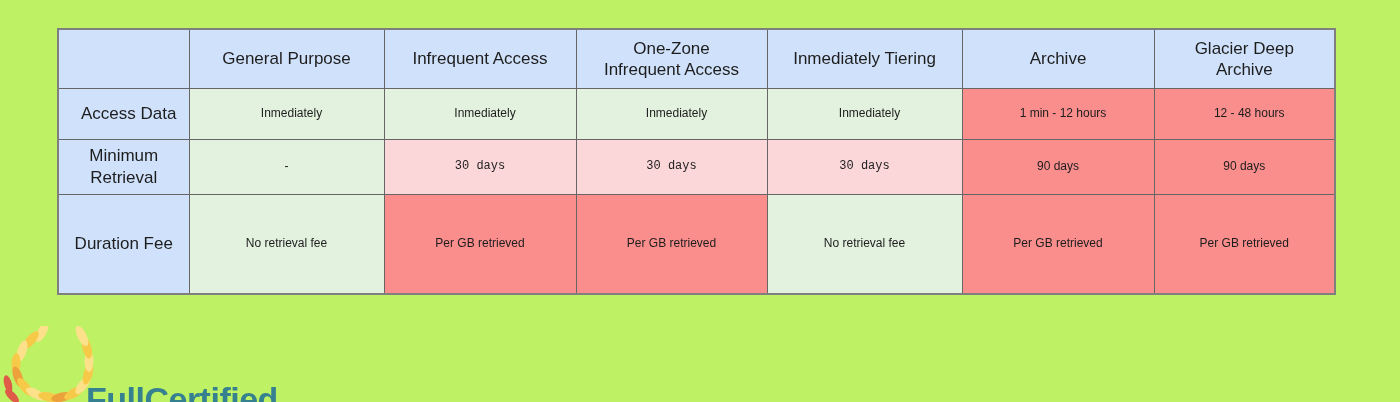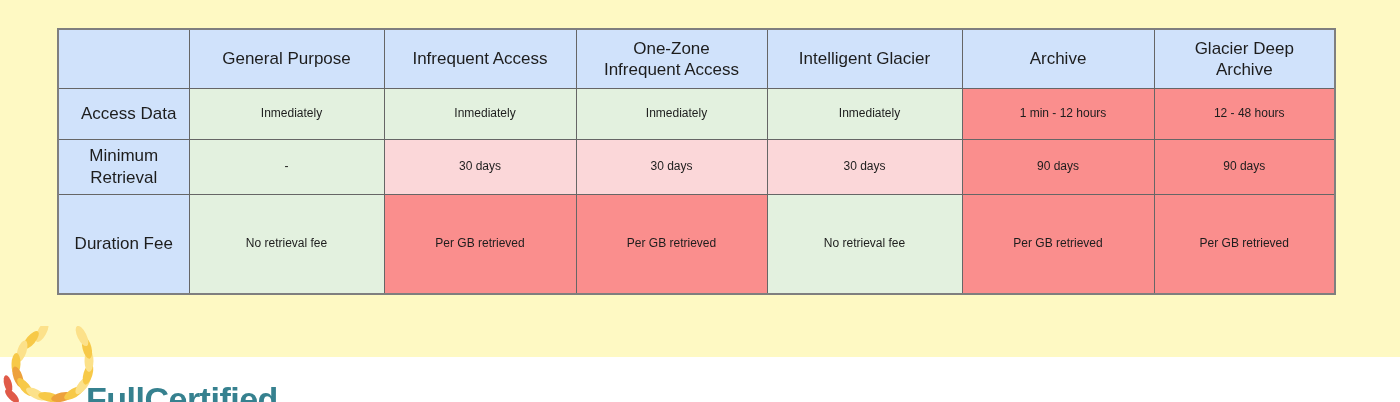--- a/index.html
+++ b/index.html
@@ -7,22 +7,22 @@
     padding: 0;
     width: 1400px;
     height: 402px;
     overflow: hidden;
     background: #ffffff;
     font-family: "Liberation Sans", sans-serif;
   }
   .canvas {
     position: relative;
     width: 1400px;
-    height: 357px;
-    background: #fef9c3;
+    height: 402px;
+    background: #bef264;
   }
   .table-wrap {
     position: absolute;
     left: 57px;
     top: 28px;
   }
   table.compare {
     border-collapse: collapse;
     table-layout: fixed;
     width: 1277px;
@@ -47,21 +47,21 @@
   table.compare td { font-size: 12px; }
   table.compare tbody th.rowlab {
     background: var(--header-blue);
     font-size: 17px;
   }
   tr.r0 td, tr.r0 th { height: 51px; padding-left: 16px; }
   tr.r1 td, tr.r1 th { height: 55px; }
   tr.r2 td, tr.r2 th { height: 75px; }
   tr.r3 td, tr.r3 th { height: 100px; }
   td.tone-green { background: var(--good-green); }
-  td.tone-pink  { background: var(--warn-pink); }
+  td.tone-pink  { background: var(--warn-pink); font-family: Liberation Mono, monospace; }
   td.tone-red   { background: var(--bad-red); }
 
   .logo {
     position: absolute;
     left: 0;
     top: 322px;
     width: 360px;
     height: 80px;
     z-index: 5;
   }
@@ -99,21 +99,21 @@
           <col style="width: 192px;">
           <col style="width: 181px;">
         </colgroup>
       <thead>
           <tr>
             <th></th>
             <th>General Purpose</th>
             <th>Infrequent Access</th>
             <th>One-Zone
 Infrequent Access</th>
-            <th>Intelligent Glacier</th>
+            <th>Inmediately Tiering</th>
             <th>Archive</th>
             <th>Glacier Deep
 Archive</th>
           </tr>
         </thead>
       <tbody>
           <tr class="r0">
             <th class="rowlab">Access Data</th>
             <td class="tone-green">Inmediately</td>
             <td class="tone-green">Inmediately</td>

